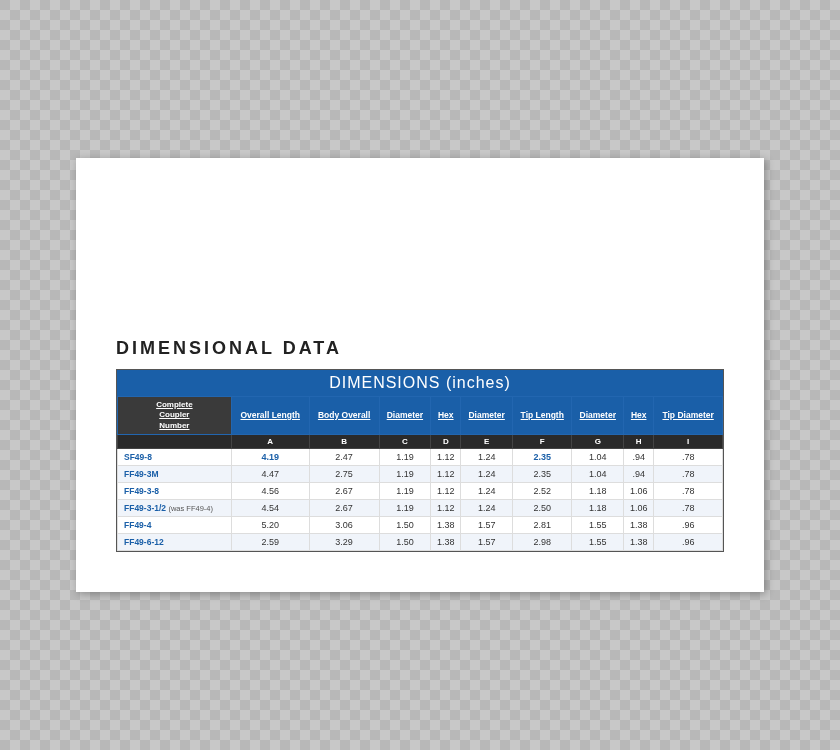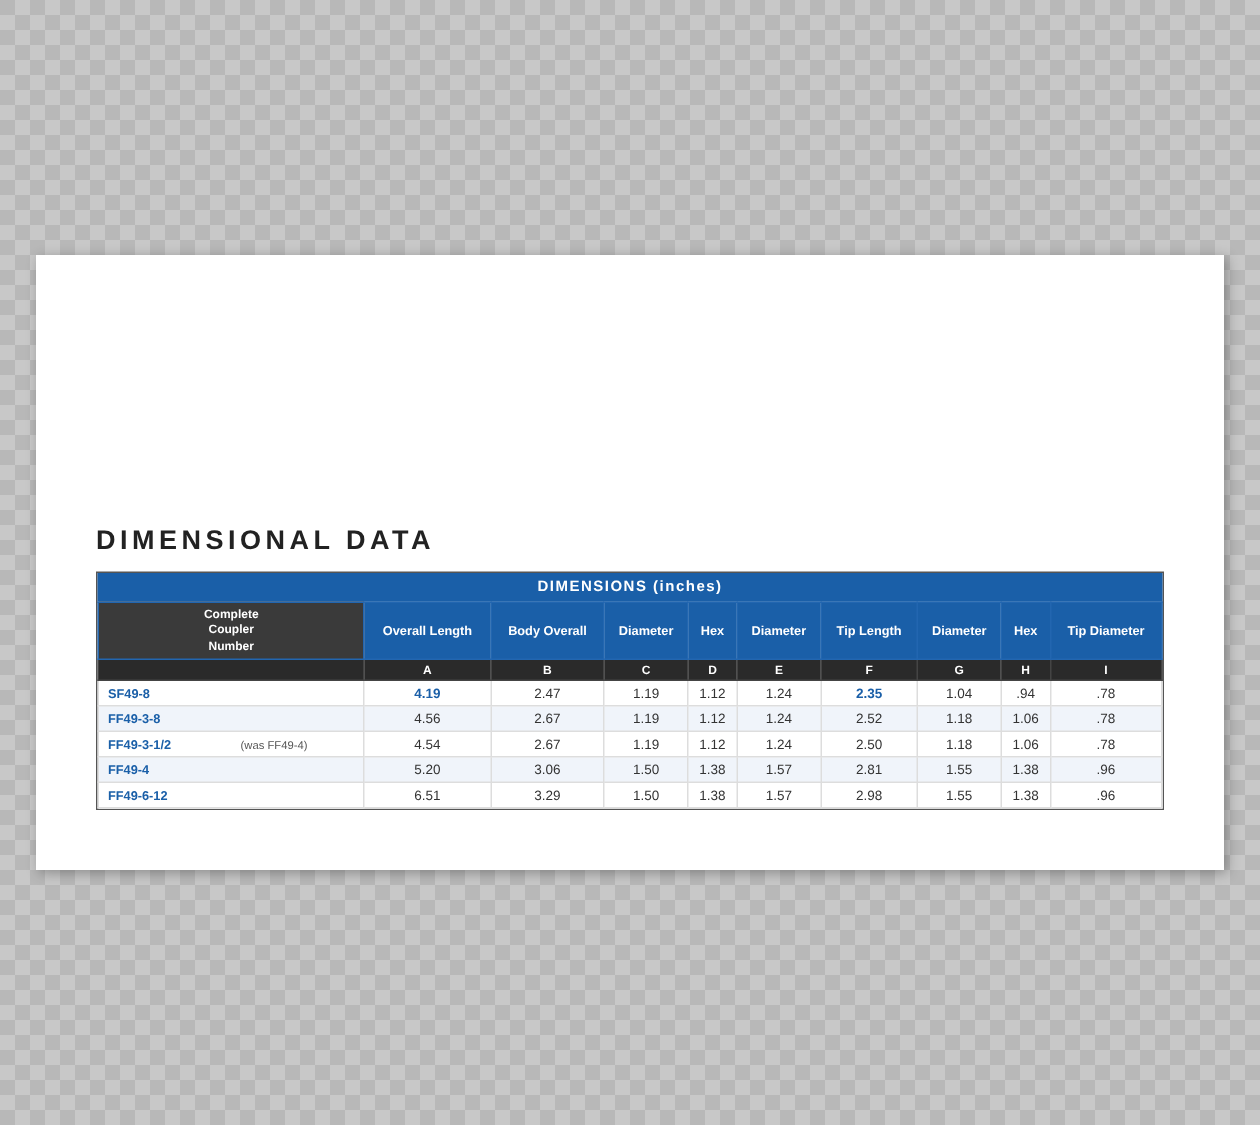--- a/index.html
+++ b/index.html
@@ -16,21 +16,21 @@
       background-size: 20px 20px;
       background-position: 0 0, 0 10px, 10px -10px, -10px 0px;
       background-color: #b8b8b8;
       font-family: Arial, Helvetica, sans-serif;
       display: flex;
       align-items: center;
       justify-content: center;
     }
 
     .page {
-      width: 792px;
+      width: 688px;
       background: #ffffff;
       padding: 30px 40px 40px 40px;
       box-shadow: 2px 2px 8px rgba(0,0,0,0.3);
     }
 
     .section-title {
       font-size: 18px;
       font-weight: bold;
       letter-spacing: 3px;
       color: #222;
@@ -40,22 +40,22 @@
 
     .table-wrapper {
       width: 100%;
       border: 1px solid #555;
       border-collapse: collapse;
     }
 
     .dimensions-header {
       background-color: #1a5fa8;
       color: #ffffff;
-      font-size: 10px;
-      font-weight: bold;
+      font-size: 16px;
+      font-weight: normal;
       text-align: center;
       padding: 4px 0;
       letter-spacing: 1px;
     }
 
     table {
       width: 100%;
       border-collapse: collapse;
       font-size: 9.5px;
     }
@@ -63,20 +63,21 @@
     thead tr.col-headers th {
       background-color: #1a5fa8;
       color: #ffffff;
       font-size: 8.5px;
       font-weight: bold;
       text-align: center;
       padding: 3px 4px;
       border: 1px solid #2266b0;
       vertical-align: middle;
       line-height: 1.3;
+      text-decoration: underline;
     }
 
     thead tr.col-headers th.coupler-header {
       background-color: #3a3a3a;
       color: #ffffff;
       font-size: 8px;
       font-weight: bold;
       text-align: center;
       padding: 3px 4px;
       vertical-align: middle;
@@ -120,21 +121,20 @@
       font-size: 8.5px;
       color: #1a5fa8;
       padding-left: 6px;
       background-color: inherit;
     }
 
     tbody td.coupler-name span.small {
       font-weight: normal;
       font-size: 7.5px;
       color: #555;
-      margin-left: 44px;
     }
 
     tbody td.value-blue {
       color: #1a5fa8;
       font-weight: bold;
     }
 
     .top-space {
       height: 150px;
     }
@@ -185,20 +185,32 @@
             <td>2.47</td>
             <td>1.19</td>
             <td>1.12</td>
             <td>1.24</td>
             <td class="value-blue">2.35</td>
             <td>1.04</td>
             <td>.94</td>
             <td>.78</td>
           </tr>
           <tr>
+            <td class="coupler-name">FF49-3M</td>
+            <td>4.47</td>
+            <td>2.75</td>
+            <td>1.19</td>
+            <td>1.12</td>
+            <td>1.24</td>
+            <td>2.35</td>
+            <td>1.04</td>
+            <td>.94</td>
+            <td>.78</td>
+          </tr>
+          <tr>
             <td class="coupler-name">FF49-3-8</td>
             <td>4.56</td>
             <td>2.67</td>
             <td>1.19</td>
             <td>1.12</td>
             <td>1.24</td>
             <td>2.52</td>
             <td>1.18</td>
             <td>1.06</td>
             <td>.78</td>
@@ -222,21 +234,21 @@
             <td>1.50</td>
             <td>1.38</td>
             <td>1.57</td>
             <td>2.81</td>
             <td>1.55</td>
             <td>1.38</td>
             <td>.96</td>
           </tr>
           <tr>
             <td class="coupler-name">FF49-6-12</td>
-            <td>6.51</td>
+            <td>2.59</td>
             <td>3.29</td>
             <td>1.50</td>
             <td>1.38</td>
             <td>1.57</td>
             <td>2.98</td>
             <td>1.55</td>
             <td>1.38</td>
             <td>.96</td>
           </tr>
         </tbody>

